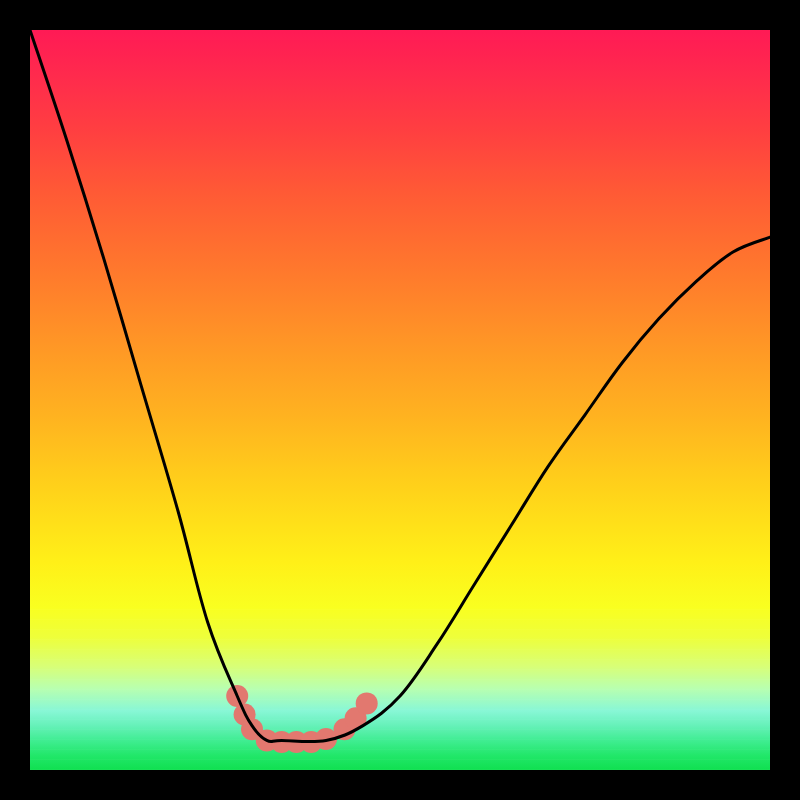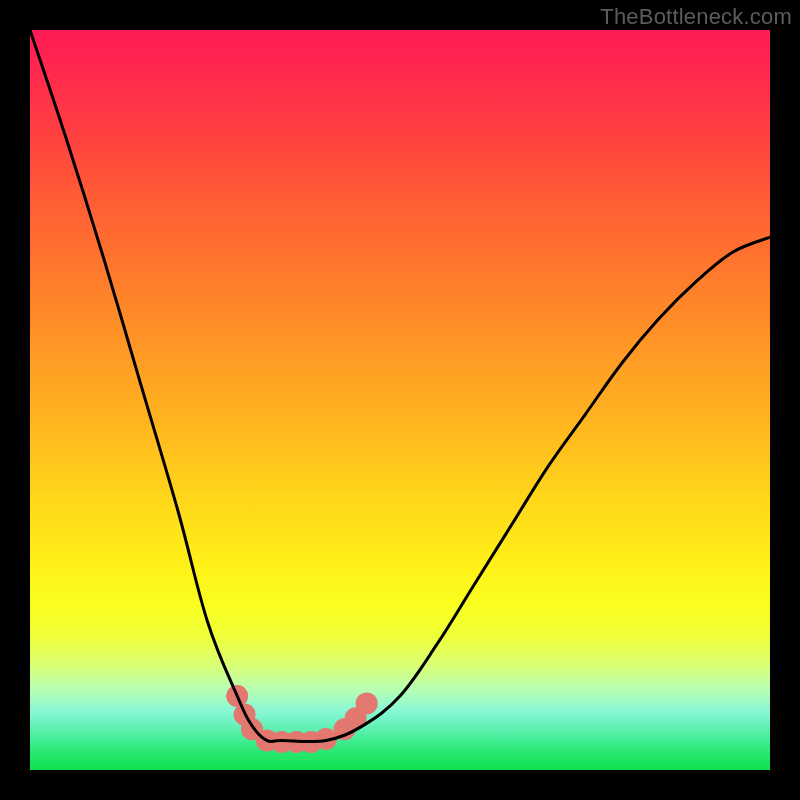--- a/index.html
+++ b/index.html
@@ -102,14 +102,13 @@
           <circle cx="281.20" cy="711.88" r="11" fill="#e2786f"></circle>
           <circle cx="296.00" cy="708.92" r="11" fill="#e2786f"></circle>
           <circle cx="314.50" cy="699.30" r="11" fill="#e2786f"></circle>
           <circle cx="325.60" cy="688.20" r="11" fill="#e2786f"></circle>
           <circle cx="336.70" cy="673.40" r="11" fill="#e2786f"></circle>
         </g>
       <path fill="none" stroke="#000000" stroke-width="3" stroke-linecap="round" d="M 0.00 0.00 C 6.66 19.98, 23.68 69.71, 37.00 111.00 C 50.32 152.29, 60.68 185.44, 74.00 229.40 C 87.32 273.36, 97.68 309.91, 111.00 355.20 C 124.32 400.49, 136.01 438.38, 148.00 481.00 C 159.99 523.62, 166.94 558.70, 177.60 592.00 C 188.26 625.30, 199.21 647.35, 207.20 666.00 C 215.19 684.65, 216.67 687.61, 222.00 695.60 C 227.33 703.59, 231.47 707.74, 236.80 710.40 C 242.13 713.06, 240.94 710.40, 251.60 710.40 C 262.26 710.40, 281.35 713.06, 296.00 710.40 C 310.65 707.74, 319.68 703.59, 333.00 695.60 C 346.32 687.61, 356.68 680.65, 370.00 666.00 C 383.32 651.35, 393.68 634.18, 407.00 614.20 C 420.32 594.22, 430.68 576.31, 444.00 555.00 C 457.32 533.69, 467.68 517.11, 481.00 495.80 C 494.32 474.49, 504.68 456.58, 518.00 436.60 C 531.32 416.62, 541.68 403.45, 555.00 384.80 C 568.32 366.15, 578.68 350.32, 592.00 333.00 C 605.32 315.68, 615.68 303.25, 629.00 288.60 C 642.32 273.95, 652.68 263.59, 666.00 251.60 C 679.32 239.61, 689.68 229.99, 703.00 222.00 C 716.32 214.01, 733.34 209.86, 740.00 207.20"></path>
     </svg>
   </div>
 
-  <div class="watermark">TheBottleneck.com</div>
 </div>
 
 </body></html>

